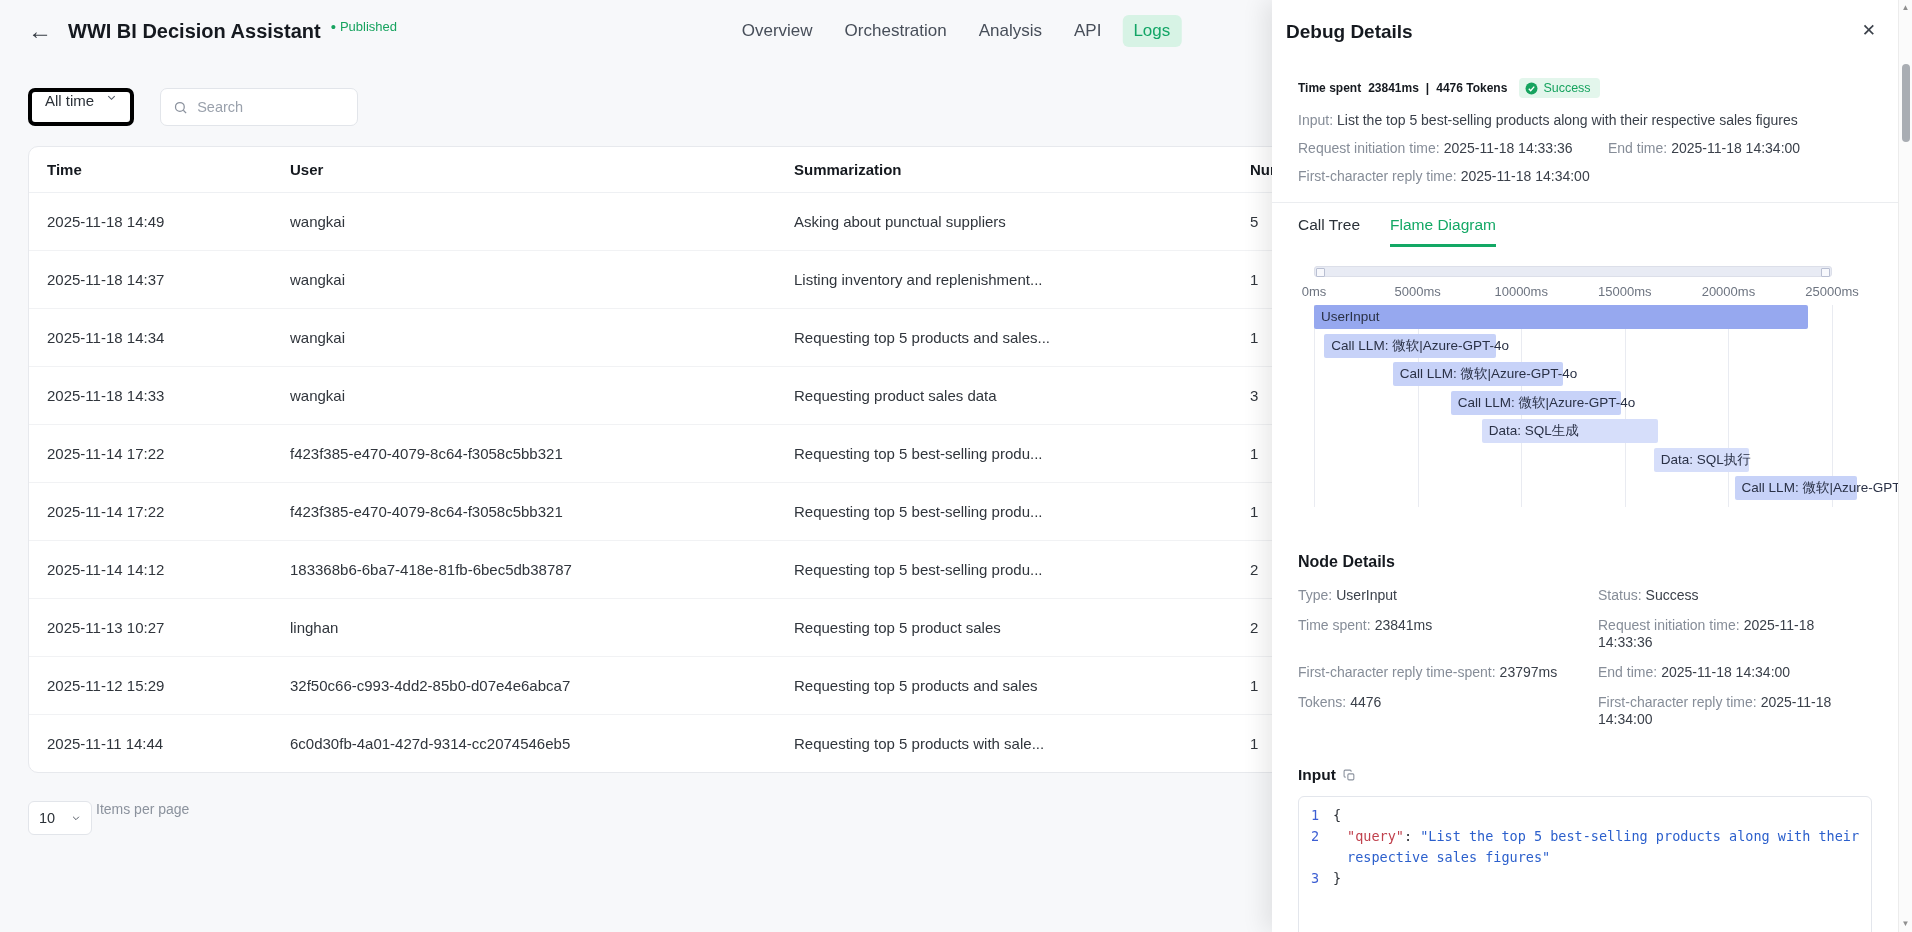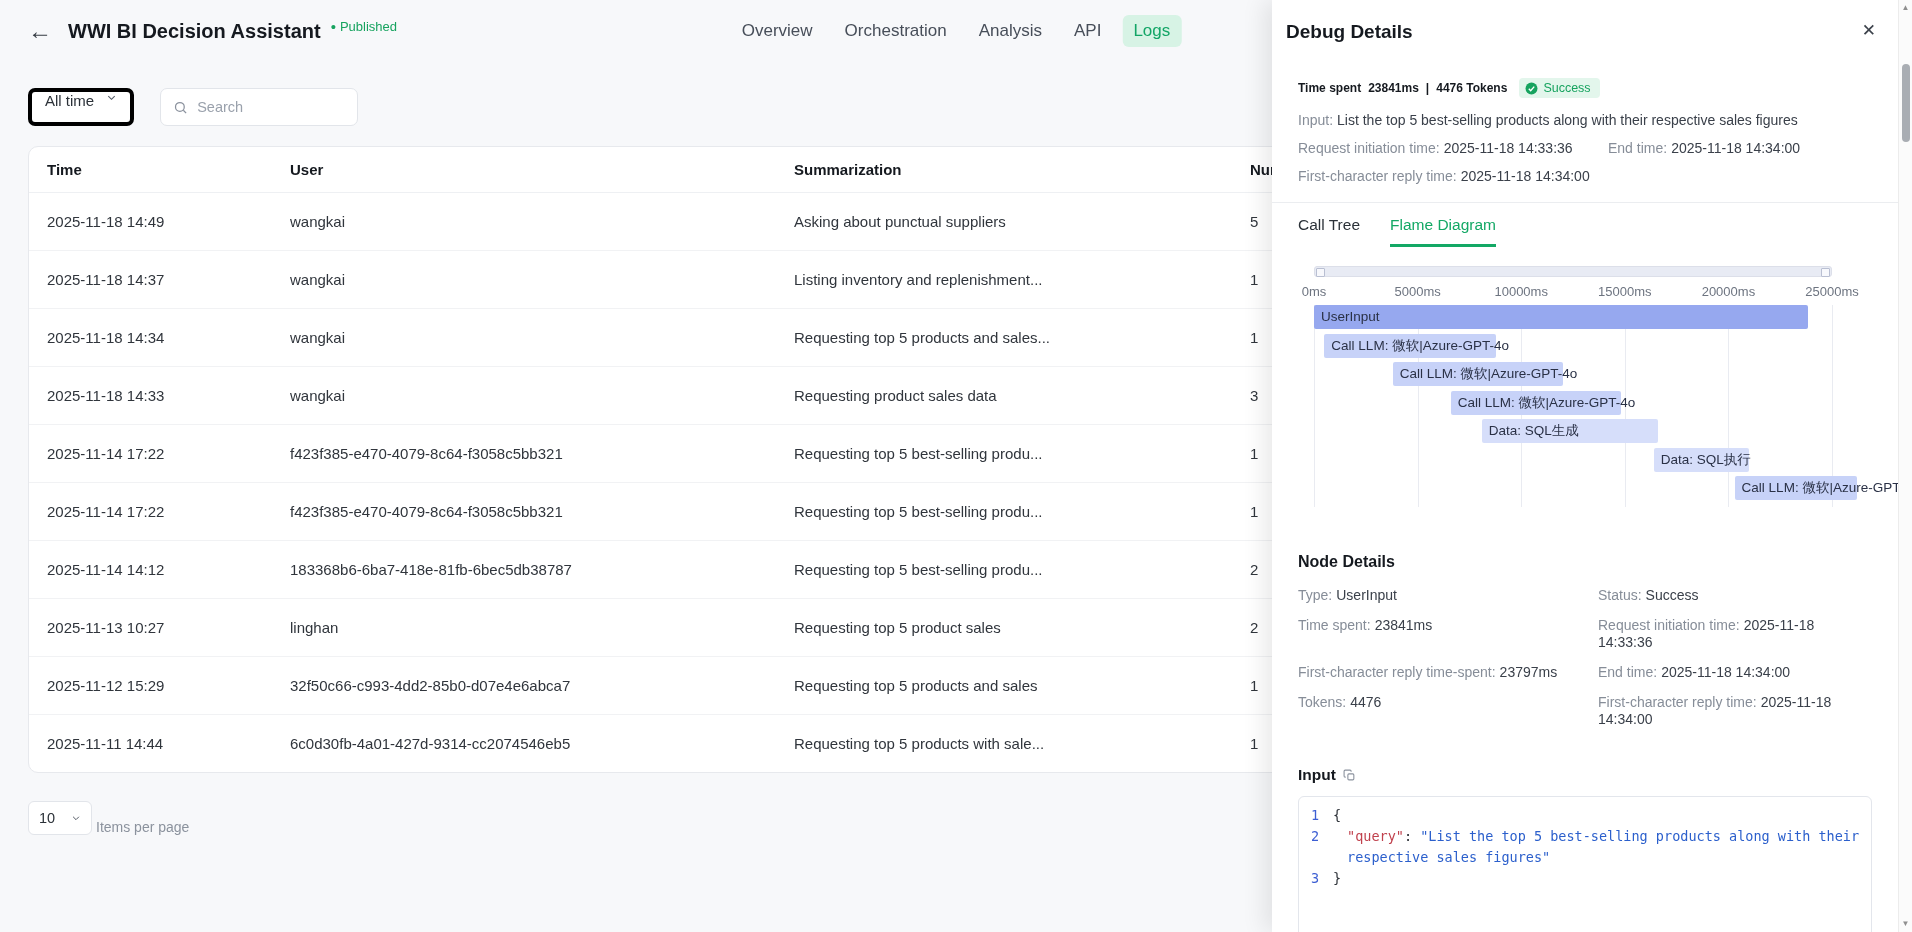--- a/index.html
+++ b/index.html
@@ -27,21 +27,21 @@
   
   .table-card { margin:0 28px; background:#fff; border:1px solid #e7e9ed; border-radius:10px; overflow:hidden; }
   table { width:100%; border-collapse:collapse; table-layout:fixed; }
   col.c1 { width:245px; } col.c2 { width:504px; } col.c3 { width:456px; }
   th { text-align:left; font-size:15px; font-weight:700; color:#15191f; padding:14px 16px; border-bottom:1px solid #eef0f3; white-space:nowrap; overflow:hidden; }
   td { font-size:15px; color:#30353c; padding:20px 16px; border-bottom:1px solid #f1f2f4; white-space:nowrap; overflow:hidden; text-overflow:ellipsis; }
   tbody tr:last-child td { border-bottom:0; }
   th:first-child, td:first-child { padding-left:18px; }
 
   
-  .pager { display:flex; align-items:flex-end; margin:28px 28px 0; }
+  .pager { display:flex; align-items:flex-start; margin:28px 28px 0; }
   .page-size { background:#fff; border:1px solid #e2e5ea; border-radius:6px; height:34px; width:64px; display:flex; align-items:center; justify-content:space-between; padding:0 10px; font-size:14.5px; color:#2b3138; }
   .pager-label { color:#8b929d; font-size:14px; margin-left:4px; }
 
   
   .panel { position:fixed; top:0; right:14px; width:626px; height:932px; background:#fff; box-shadow:-8px 0 22px rgba(0,0,0,.09); z-index:10; }
   .panel-head { display:flex; align-items:flex-start; justify-content:space-between; padding:20px 20px 0 14px; }
   .panel-title { font-size:19px; font-weight:700; color:#15191f; line-height:24px; }
   .close { font-size:17px; color:#3c424b; line-height:1; padding:2px; }
   .pb { padding:0 26px; }
   .summary { display:flex; align-items:center; gap:12px; margin-top:34px; }

